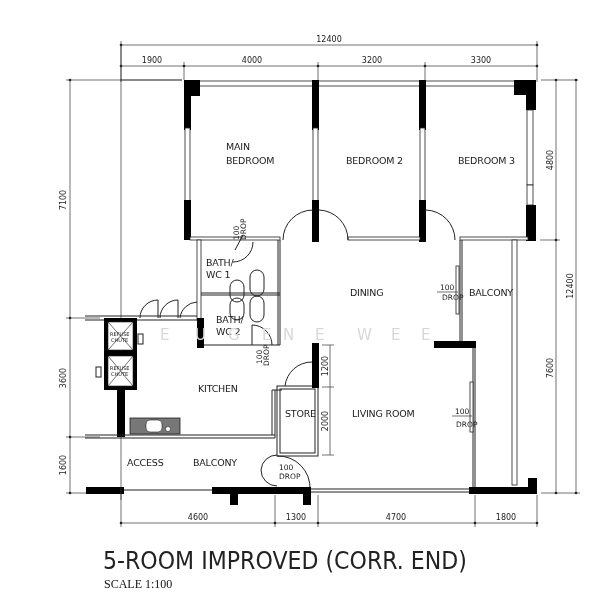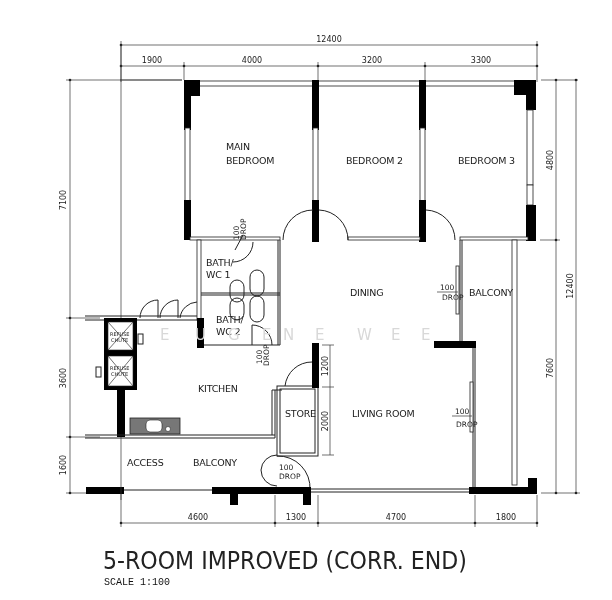--- a/index.html
+++ b/index.html
@@ -12,22 +12,22 @@
   .drop { font-size: 7.5px; }
   .chute { font-size: 5px; }
   .wm { font-size: 15px; fill: #d8d8d8; letter-spacing: 0px; }
   .thin { stroke: #222; stroke-width: 1; fill: none; }
   .hair { stroke: #333; stroke-width: 0.7; fill: none; }
   .wall { fill: #000; }
   .win { fill: #fff; stroke: #222; stroke-width: 0.8; }
   .title { position: absolute; left: 103px; top: 547px; font-size: 24px; color: #222;
            font-family: "DejaVu Sans", sans-serif; font-weight: normal; letter-spacing: 0px;
            transform: scaleX(0.92); transform-origin: left top; }
-  .scale { position: absolute; left: 104px; top: 577px; font-size: 10px; color: #111;
-           font-family: Liberation Mono, monospace; }
+  .scale { position: absolute; left: 104px; top: 577px; font-size: 12px; color: #111;
+           font-family: Liberation Serif, serif; }
 </style>
 </head>
 <body>
 
 <svg id="plan" width="612" height="600" viewBox="0 0 612 600" xmlns="http://www.w3.org/2000/svg">
 
   <g>
 
     <line class="hair" x1="121" y1="45" x2="537" y2="45"></line>
     <line class="hair" x1="121" y1="41" x2="121" y2="82"></line>

